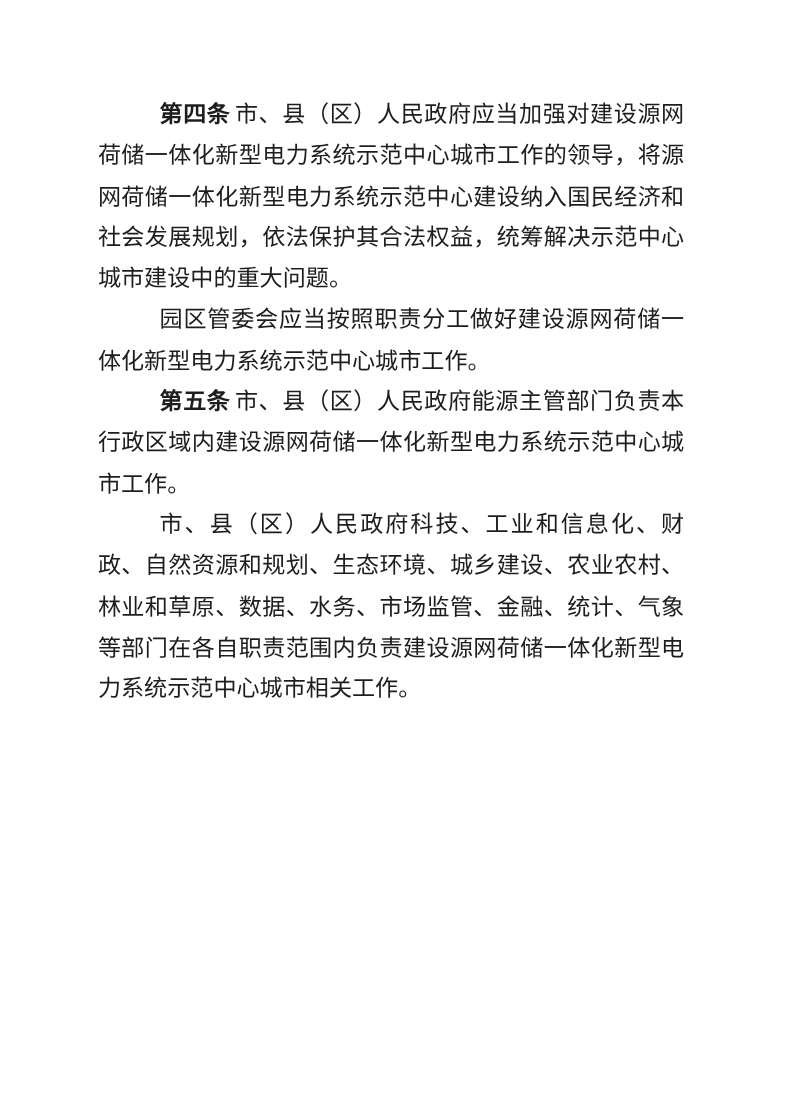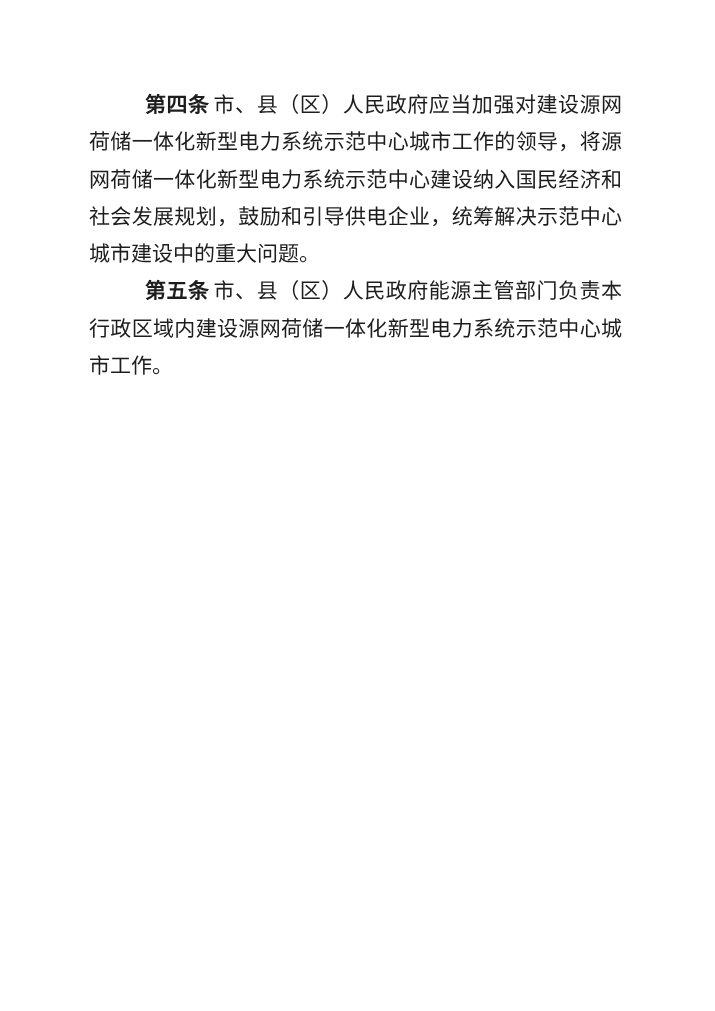--- a/index.html
+++ b/index.html
@@ -36,16 +36,18 @@
   .article-no:not(:empty) {
     font-weight: 700;
     margin-right: 4px;
   }
 </style>
 </head>
 <body>
 
 <div class="page">
   <div class="doc">
-    <p><span class="article-no">第四条</span><span>市、县（区）人民政府应当加强对建设源网荷储一体化新型电力系统示范中心城市工作的领导，将源网荷储一体化新型电力系统示范中心建设纳入国民经济和社会发展规划，鼓励和引导供电企业，统筹解决示范中心城市建设中的重大问题。</span></p>
+    <p><span class="article-no">第四条</span><span>市、县（区）人民政府应当加强对建设源网荷储一体化新型电力系统示范中心城市工作的领导，将源网荷储一体化新型电力系统示范中心建设纳入国民经济和社会发展规划，依法保护其合法权益，统筹解决示范中心城市建设中的重大问题。</span></p>
+    <p><span class="article-no"></span><span>园区管委会应当按照职责分工做好建设源网荷储一体化新型电力系统示范中心城市工作。</span></p>
     <p><span class="article-no">第五条</span><span>市、县（区）人民政府能源主管部门负责本行政区域内建设源网荷储一体化新型电力系统示范中心城市工作。</span></p>
+    <p><span class="article-no"></span><span>市、县（区）人民政府科技、工业和信息化、财政、自然资源和规划、生态环境、城乡建设、农业农村、林业和草原、数据、水务、市场监管、金融、统计、气象等部门在各自职责范围内负责建设源网荷储一体化新型电力系统示范中心城市相关工作。</span></p>
   </div>
 </div>
 
 </body></html>

